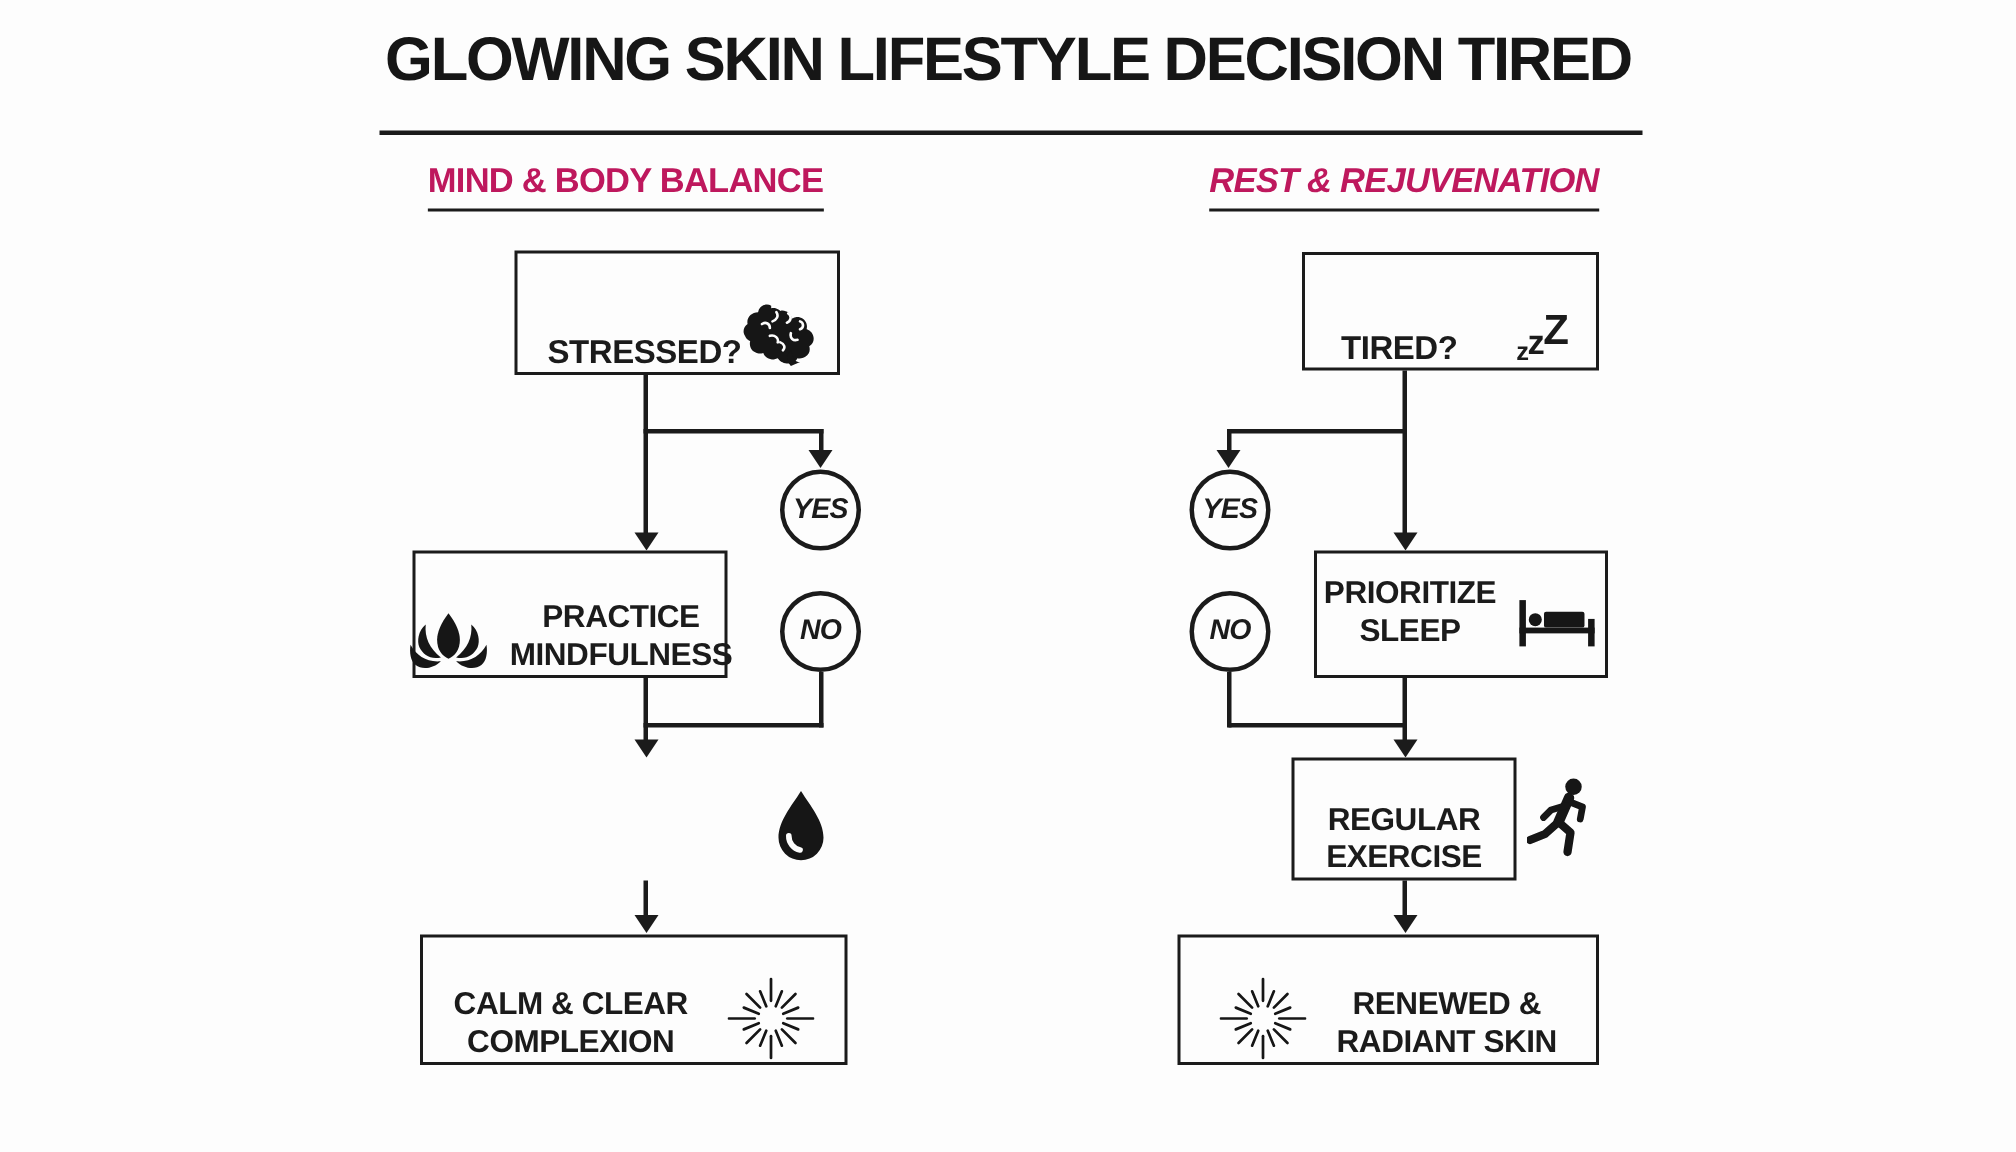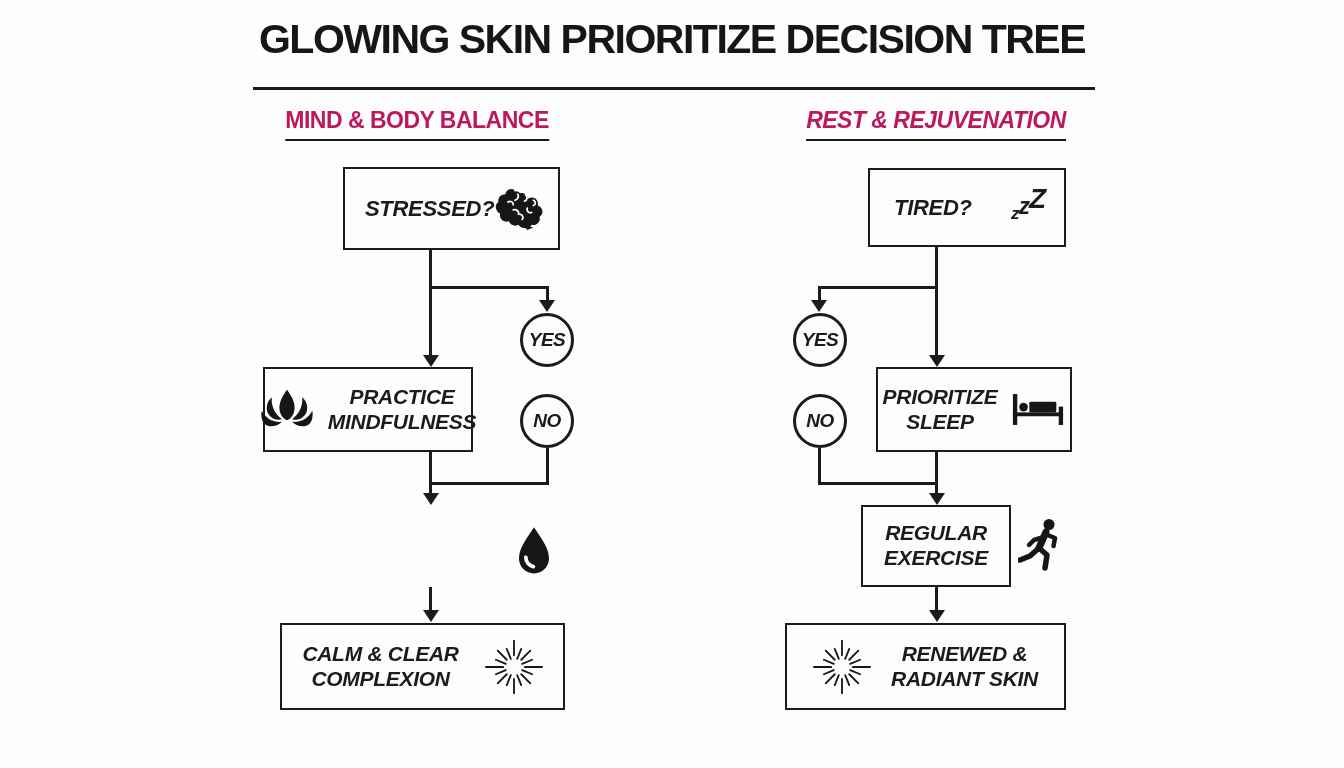--- a/index.html
+++ b/index.html
@@ -19,29 +19,29 @@
   .col-header{
     position:absolute;top:107px;transform:translateX(-50%);
     font-size:23px;font-weight:bold;letter-spacing:-0.5px;
     padding-bottom:5px;border-bottom:2.5px solid #1b1b1b;white-space:nowrap;color:#be185d;
   }
   .ch-left{left:417px;}
   .ch-right{left:936px;font-style:italic;}
 
   .node{
     position:absolute;box-sizing:border-box;border:2px solid #1b1b1b;background:#fdfdfd;
-    display:flex;align-items:center;justify-content:center;font-style:italic;
+    display:flex;align-items:flex-end;justify-content:center;
   }
   .nlabel{font-size:22px;font-weight:bold;letter-spacing:-0.3px;white-space:nowrap;}
   .nlines{display:flex;flex-direction:column;align-items:center;line-height:1.18;
     font-size:21px;font-weight:bold;letter-spacing:-0.3px;text-align:center;white-space:nowrap;}
   .icon{display:inline-flex;align-items:center;justify-content:center;line-height:0;}
 
   .b-stressed{left:343px;top:167px;width:217px;height:83px;justify-content:space-between;padding:0 16px 0 20px;}
-  .b-mindfulness{left:263px;top:367px;width:210px;height:85px;gap:14px;padding:0 6px;}
+  .b-mindfulness{left:275px;top:367px;width:210px;height:85px;gap:14px;padding:0 6px;}
   .b-hydration{left:348px;top:505px;width:158px;height:82px;}
   .b-calm{left:280px;top:623px;width:285px;height:87px;gap:26px;}
   .b-tired{left:868px;top:168px;width:198px;height:79px;justify-content:space-between;padding:0 18px 0 24px;}
   .b-sleep{left:876px;top:367px;width:196px;height:85px;gap:14px;padding:16px 6px;}
   .b-exercise{left:861px;top:505px;width:150px;height:82px;}
   .b-renewed{left:785px;top:623px;width:281px;height:87px;gap:20px;}
 
   .circle{
     position:absolute;width:54px;height:54px;border-radius:50%;
     border:3px solid #1b1b1b;background:#fdfdfd;box-sizing:border-box;
@@ -65,21 +65,21 @@
   .zzz b{display:inline-block;font-weight:800;}
   .zzz .z1{font-size:17px;transform:translateY(6px);}
   .zzz .z2{font-size:23px;transform:translateY(-1px);margin-left:-1px;}
   .zzz .z3{font-size:28px;transform:translateY(-9px);margin-left:-1px;}
 </style>
 </head>
 <body>
 
 <div class="canvas">
 
-  <h1 class="title">GLOWING SKIN PRIORITIZE DECISION TREE</h1>
+  <h1 class="title">GLOWING SKIN LIFESTYLE DECISION TIRED</h1>
   <div class="title-rule"></div>
 
   <div class="col-header ch-left">MIND &amp; BODY BALANCE</div>
   <div class="col-header ch-right">REST &amp; REJUVENATION</div>
 
   <div class="node b-stressed">
     <span class="nlabel">STRESSED?</span>
     <span class="icon">
       <svg width="56" height="50" viewBox="0 0 64 56">
         <path fill="#161616" d="M23 6c-4-2-9 0-10 5-5 0-9 4-8 9-3 2-4 6-2 9 1 3 4 4 4 4-1 4 1 8 5 9 3 1 5 0 5 0 1 3 4 5 8 5l3-1c2 3 5 4 8 4 4 0 6-2 7-4 0 0 3 1 6-1 3-2 4-5 3-8 3-2 4-5 3-8-1-4-5-5-5-5 1-4-1-8-5-9-3-1-6 1-6 1-1-4-5-7-9-6 0 0-3-3-7-2z"></path>

